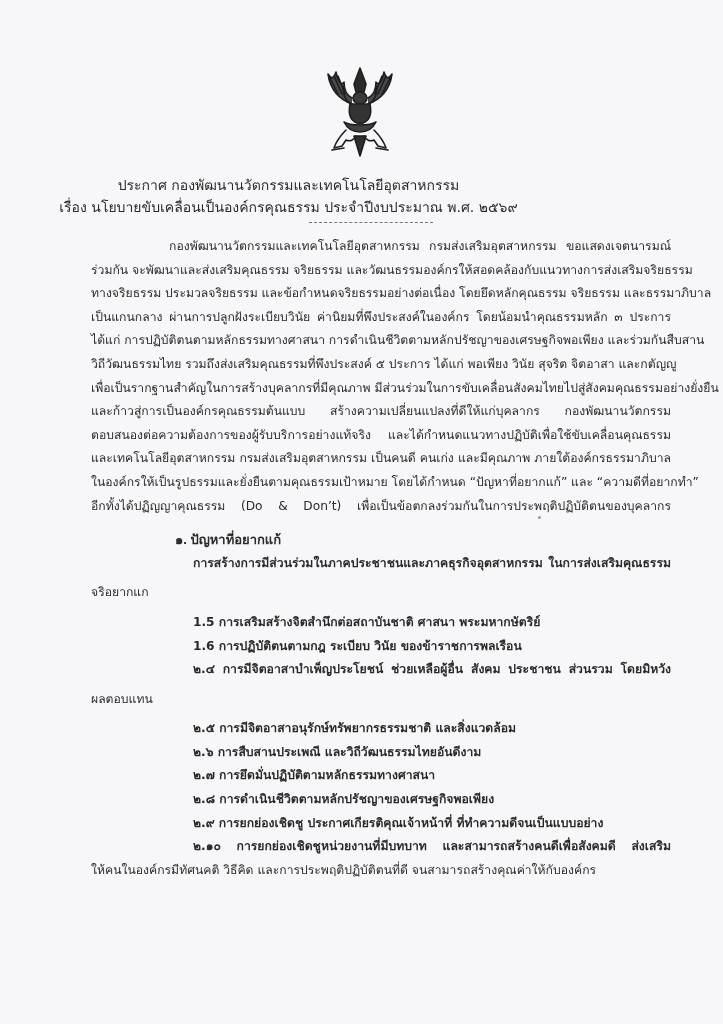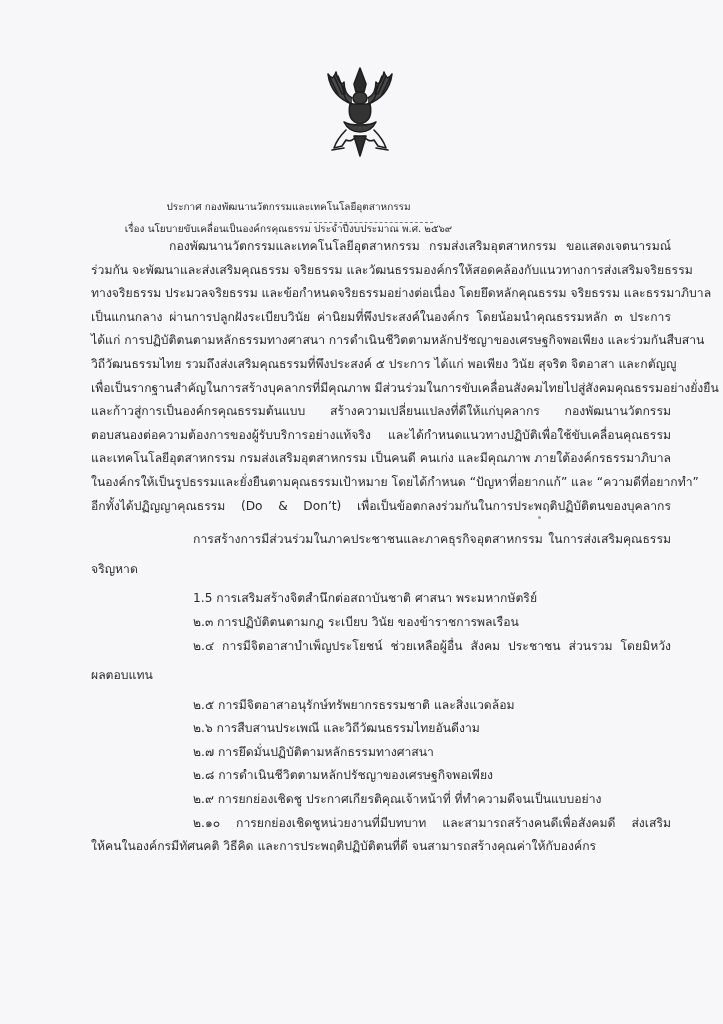--- a/index.html
+++ b/index.html
@@ -28,23 +28,22 @@
       top: 64px;
       width: 84px;
       height: 96px;
     }
     .title-block {
       position: absolute;
       left: 0;
       top: 174px;
       width: 577px;
       text-align: center;
-      font-size: 10px;
+      font-size: 14px;
       line-height: 22px;
-      margin-top: 22px;
     }
     .title-block .line { display: block; white-space: nowrap; }
     .divider {
       position: absolute;
       left: 309px;
       top: 222px;
       width: 124px;
       border-top: 1px dashed #777;
     }
     .body-text {
@@ -72,20 +71,21 @@
       padding-left: 84px;
       font-weight: bold;
       font-family: "Liberation Sans", "DejaVu Sans", sans-serif;
       font-size: 13px;
     }
     .sub {
       display: block;
       white-space: nowrap;
       height: 23.6px;
       padding-left: 102px;
+      font-weight: bold;
     }
     .sub.wrap {
       text-align: justify;
       text-align-last: justify;
     }
     .plain {
       display: block;
       white-space: nowrap;
       height: 23.6px;
     }
@@ -153,30 +153,31 @@
       <span class="row">และก้าวสู่การเป็นองค์กรคุณธรรมต้นแบบ สร้างความเปลี่ยนแปลงที่ดีให้แก่บุคลากร กองพัฒนานวัตกรรม</span>
       <span class="row">ตอบสนองต่อความต้องการของผู้รับบริการอย่างแท้จริง และได้กำหนดแนวทางปฏิบัติเพื่อใช้ขับเคลื่อนคุณธรรม</span>
       <span class="row">และเทคโนโลยีอุตสาหกรรม กรมส่งเสริมอุตสาหกรรม เป็นคนดี คนเก่ง และมีคุณภาพ ภายใต้องค์กรธรรมาภิบาล</span>
       <span class="row">ในองค์กรให้เป็นรูปธรรมและยั่งยืนตามคุณธรรมเป้าหมาย โดยได้กำหนด “ปัญหาที่อยากแก้” และ “ความดีที่อยากทำ”</span>
       <span class="row">อีกทั้งได้ปฏิญญาคุณธรรม (Do &amp; Don’t) เพื่อเป็นข้อตกลงร่วมกันในการประพฤติปฏิบัติตนของบุคลากร</span>
     </div>
 
     <span class="gap2"></span>
 
     <div>
+      <span class="heading">๑. ปัญหาที่อยากแก้</span>
       <span class="sub wrap">การสร้างการมีส่วนร่วมในภาคประชาชนและภาคธุรกิจอุตสาหกรรม ในการส่งเสริมคุณธรรม</span>
       <span class="gap"></span>
-      <span class="plain">จริญหาด</span>
+      <span class="plain">จริอยากแก</span>
     </div>
 
     <span class="gap"></span>
 
     <div>
       <span class="sub">1.5 การเสริมสร้างจิตสำนึกต่อสถาบันชาติ ศาสนา พระมหากษัตริย์</span>
-      <span class="sub">๒.๓ การปฏิบัติตนตามกฎ ระเบียบ วินัย ของข้าราชการพลเรือน</span>
+      <span class="sub">1.6 การปฏิบัติตนตามกฎ ระเบียบ วินัย ของข้าราชการพลเรือน</span>
       <span class="sub wrap">๒.๔ การมีจิตอาสาบำเพ็ญประโยชน์ ช่วยเหลือผู้อื่น สังคม ประชาชน ส่วนรวม โดยมิหวัง</span>
       <span class="gap"></span>
       <span class="plain">ผลตอบแทน</span>
       <span class="gap"></span>
       <span class="sub">๒.๕ การมีจิตอาสาอนุรักษ์ทรัพยากรธรรมชาติ และสิ่งแวดล้อม</span>
       <span class="sub">๒.๖ การสืบสานประเพณี และวิถีวัฒนธรรมไทยอันดีงาม</span>
       <span class="sub">๒.๗ การยึดมั่นปฏิบัติตามหลักธรรมทางศาสนา</span>
       <span class="sub">๒.๘ การดำเนินชีวิตตามหลักปรัชญาของเศรษฐกิจพอเพียง</span>
       <span class="sub">๒.๙ การยกย่องเชิดชู ประกาศเกียรติคุณเจ้าหน้าที่ ที่ทำความดีจนเป็นแบบอย่าง</span>
       <span class="sub wrap">๒.๑๐ การยกย่องเชิดชูหน่วยงานที่มีบทบาท และสามารถสร้างคนดีเพื่อสังคมดี ส่งเสริม</span>

